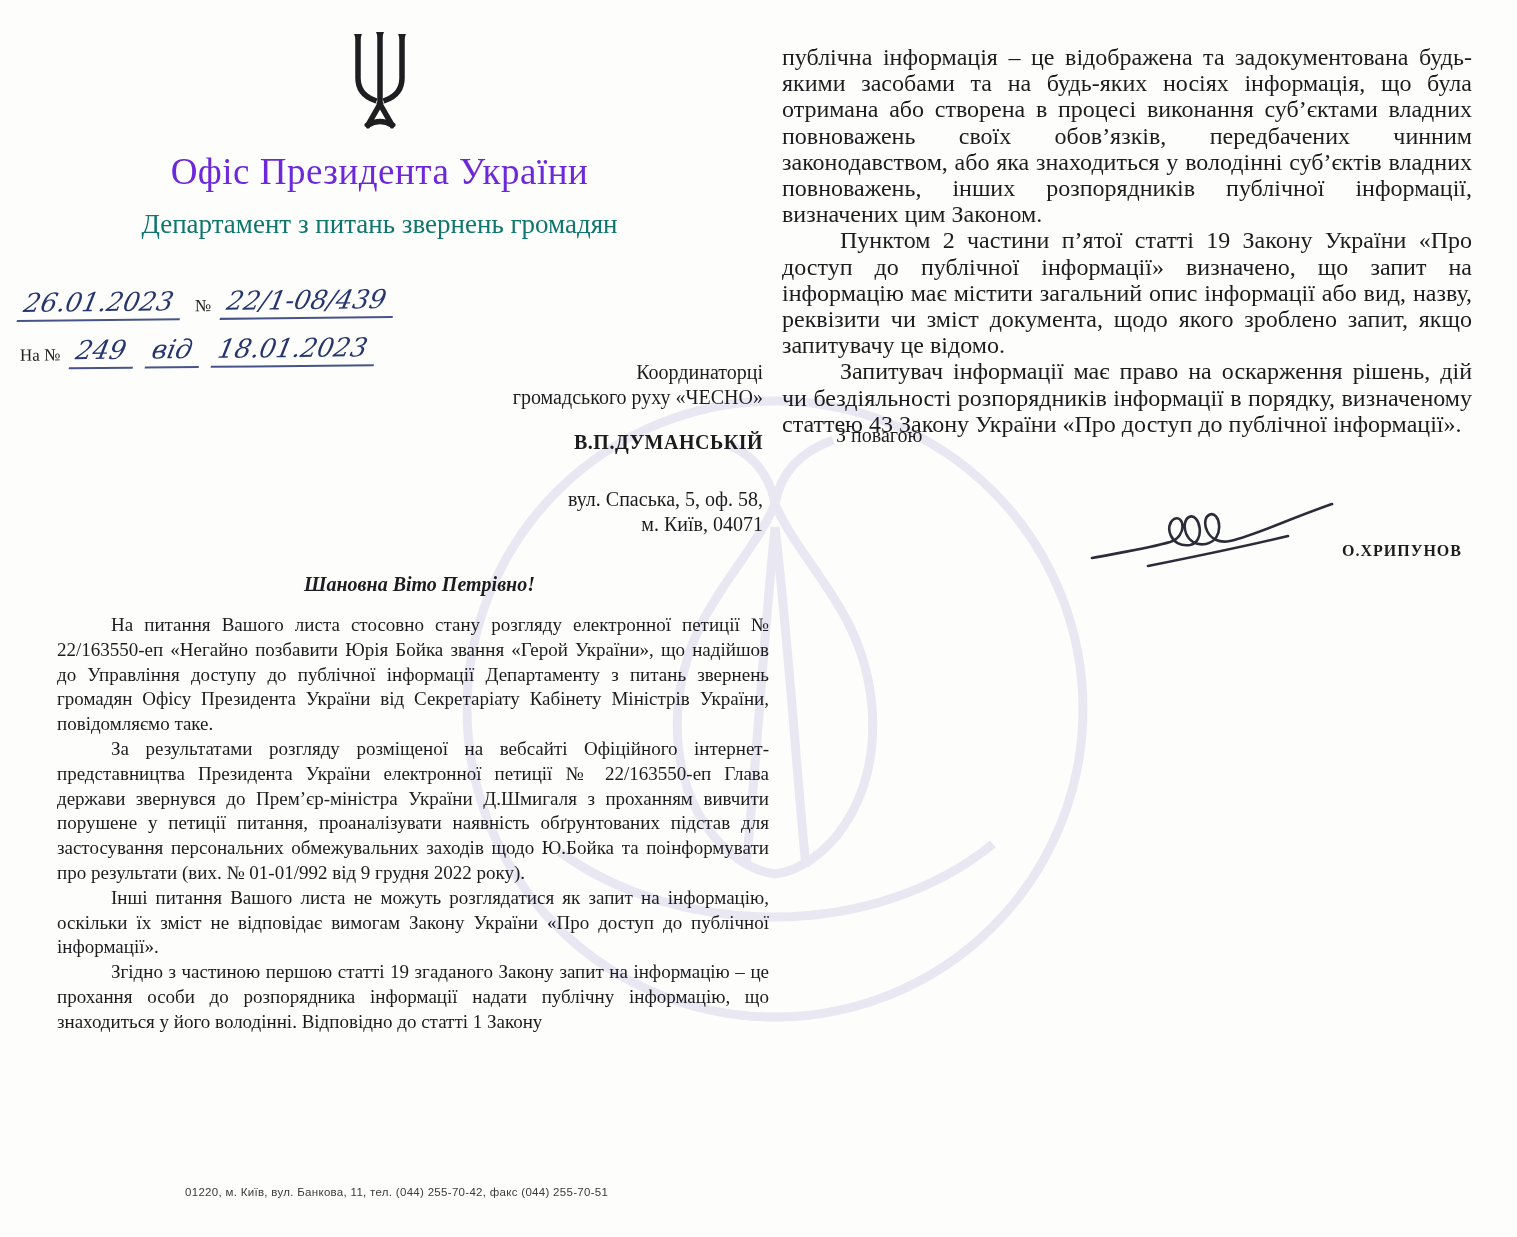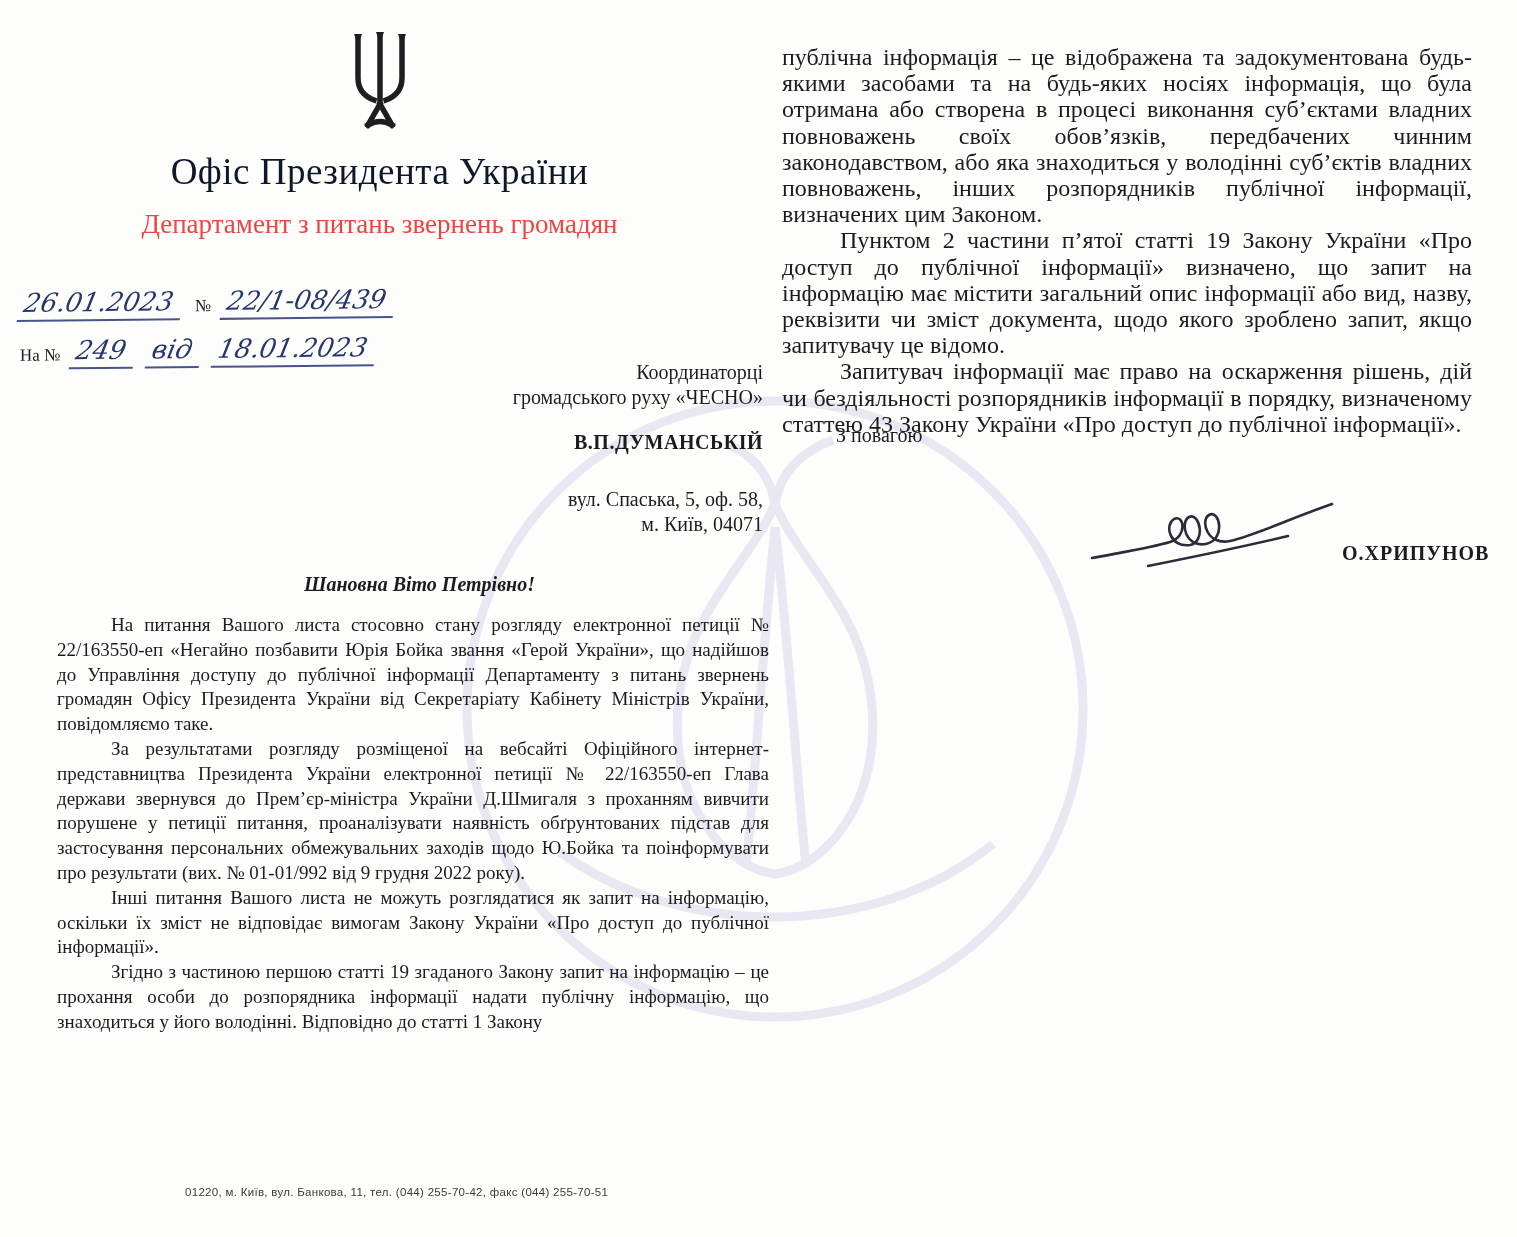--- a/index.html
+++ b/index.html
@@ -21,25 +21,25 @@
   }
 
   
   .letterhead {
     position:absolute; left:57px; top:28px; width:645px;
     text-align:center; z-index:1;
   }
   .trident { display:block; margin:4px auto 0 auto; }
   .org-name {
     margin-top:16px;
-    font-size:37px; letter-spacing:0.5px; color:#0f172a;
+    font-size:37px; letter-spacing:0.5px; color:#6d28d9;
   }
   .dept-name {
     margin-top:16px;
-    font-size:27px; color:#ef4444;
+    font-size:27px; color:#0f766e;
   }
 
   
   .ref-line {
     position:absolute; z-index:1;
     display:flex; align-items:flex-end; gap:12px;
     transform:rotate(-0.6deg);
   }
   .ref-line-1 { left:20px; top:286px; }
   .ref-line-2 { left:20px; top:334px; }
@@ -93,21 +93,21 @@
   }
   .closing {
     position:absolute; left:836px; top:492px; z-index:1;
     font-size:20px; line-height:29px;
   }
   .signature-svg {
     position:absolute; left:1088px; top:496px; z-index:1;
   }
   .signer-name {
     position:absolute; left:1342px; top:542px; z-index:2;
-    font-weight:bold; font-size:20px; letter-spacing:1px;
+    font-weight:bold; font-size:16px; letter-spacing:1px;
   }
 
   
   .footer {
     position:absolute; left:185px; top:1186px; z-index:1;
     font-family:"Liberation Sans", sans-serif;
     font-size:11.5px; color:#3a3a3a; letter-spacing:0.3px;
   }
 </style>
 </head>

